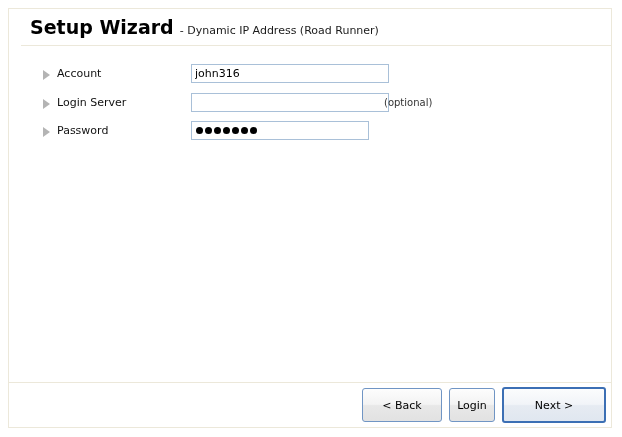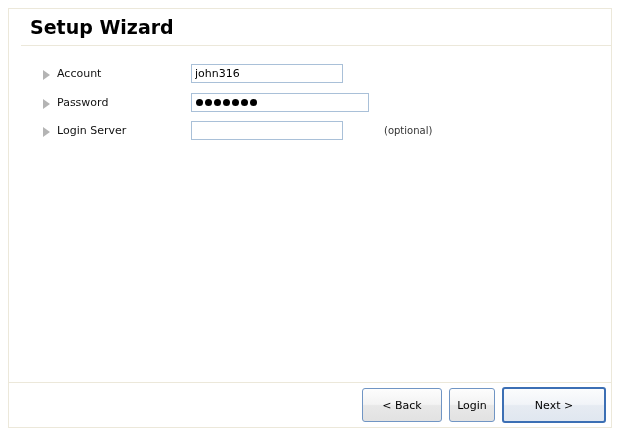--- a/index.html
+++ b/index.html
@@ -108,21 +108,21 @@
     border: 1px solid #a9c0d8;
     background: #ffffff;
     box-sizing: border-box;
     font-family: "DejaVu Sans", sans-serif;
     font-size: 11px;
     color: #000000;
     padding: 0 3px;
     line-height: 17px;
     outline: none;
   }
-  .row-field.w-wide   { width: 152px; }
+  .row-field.w-wide   { width: 198px; }
 
   .pw-dots {
     position: absolute;
     top: 0px;
     left: 182px;
     width: 178px;
     height: 19px;
     border: 1px solid #a9c0d8;
     background: #ffffff;
     box-sizing: border-box;
@@ -188,52 +188,53 @@
     background: linear-gradient(to bottom, #fbfcfd 0%, #f1f4f8 48%, #e6ebf2 52%, #e0e7f0 100%);
   }
 </style>
 </head>
 <body>
 
 <div class="wizard-frame">
 
   <div class="wizard-header">
     <span class="wizard-title">Setup Wizard</span>
+    <span class="wizard-subtitle">- Dynamic IP Address (Road Runner)</span>
   </div>
 
   <div class="wizard-body">
     <div class="form-rows">
 
       <div class="form-row row-account">
         <span class="row-bullet"></span>
         <span class="row-label">Account</span>
         <input class="row-field w-wide" type="text" value="john316" style="">
-      </div>
-
-      <div class="form-row row-password">
-        <span class="row-bullet"></span>
-        <span class="row-label">Password</span>
-        <div class="pw-dots">
-          <span class="pw-dot"></span>
-          <span class="pw-dot"></span>
-          <span class="pw-dot"></span>
-          <span class="pw-dot"></span>
-          <span class="pw-dot"></span>
-          <span class="pw-dot"></span>
-          <span class="pw-dot"></span>
-        </div>
       </div>
 
       <div class="form-row row-server">
         <span class="row-bullet"></span>
         <span class="row-label">Login Server</span>
         <input class="row-field w-wide" type="text" value="" style="">
         <span class="row-note">(optional)</span>
       </div>
 
+      <div class="form-row row-password">
+        <span class="row-bullet"></span>
+        <span class="row-label">Password</span>
+        <div class="pw-dots">
+          <span class="pw-dot"></span>
+          <span class="pw-dot"></span>
+          <span class="pw-dot"></span>
+          <span class="pw-dot"></span>
+          <span class="pw-dot"></span>
+          <span class="pw-dot"></span>
+          <span class="pw-dot"></span>
+        </div>
+      </div>
+
     </div>
   </div>
 
   <div class="wizard-footer">
     <button class="wiz-btn btn-back">&lt; Back</button>
     <button class="wiz-btn btn-undo">Login</button>
     <button class="wiz-btn btn-next">Next &gt;</button>
   </div>
 
 </div>

